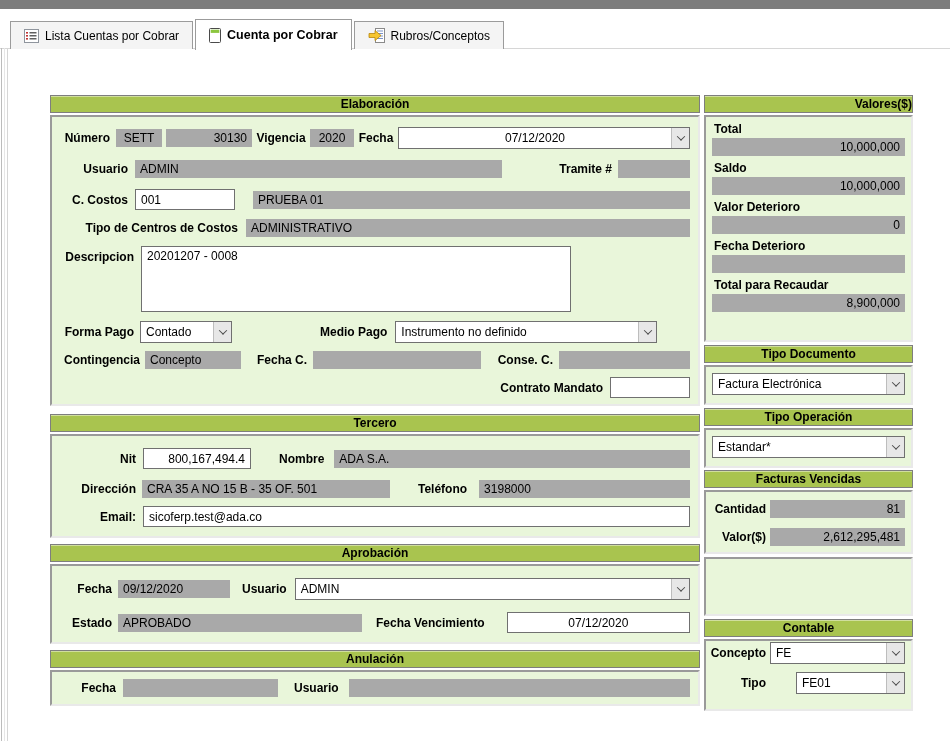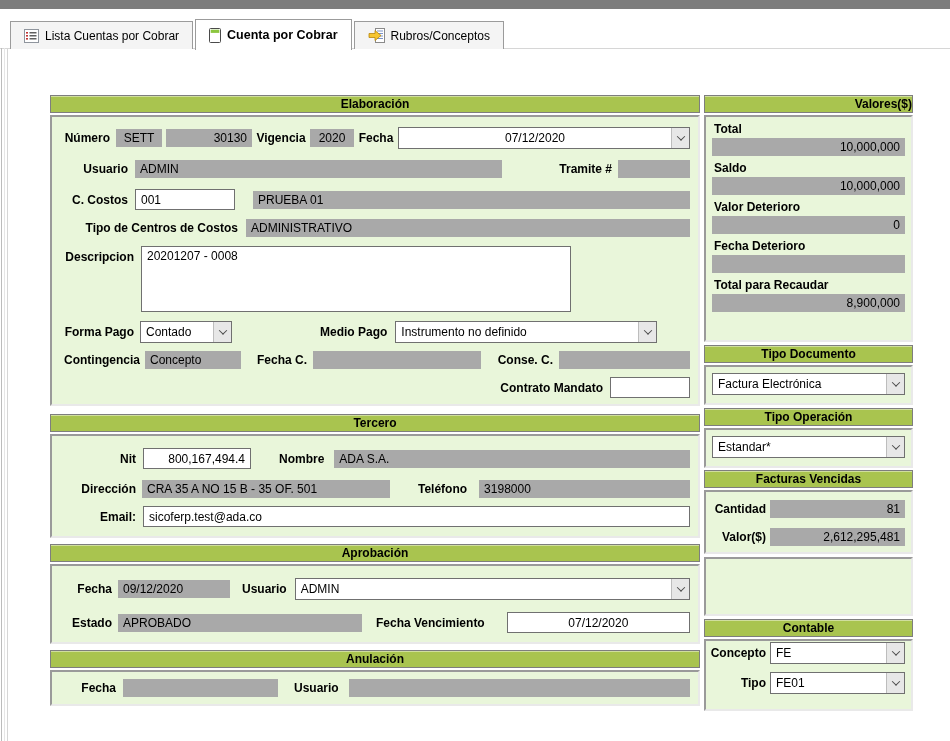--- a/index.html
+++ b/index.html
@@ -322,21 +322,21 @@
   <div class="sbody" style="height:72px; padding-bottom:8px;">
     <div class="srow" style="margin-top:1px;">
       <span class="lb r" style="width:58px;">Concepto</span>
       <div class="combo" style="flex:1; margin-left:4px;gap:20px;">
         <span class="cval">FE</span>
         <span class="cbtn">
             <span class="chev"></span>
           </span>
       </div>
     </div>
-    <div class="srow" style="margin-top:8px;">
+    <div class="srow" style="margin-top:8px;gap:26px;">
       <span class="lb r" style="width:58px;">Tipo</span>
       <div class="combo" style="flex:1; margin-left:4px;">
         <span class="cval">FE01</span>
         <span class="cbtn">
             <span class="chev"></span>
           </span>
       </div>
     </div>
   </div>
 </div>

